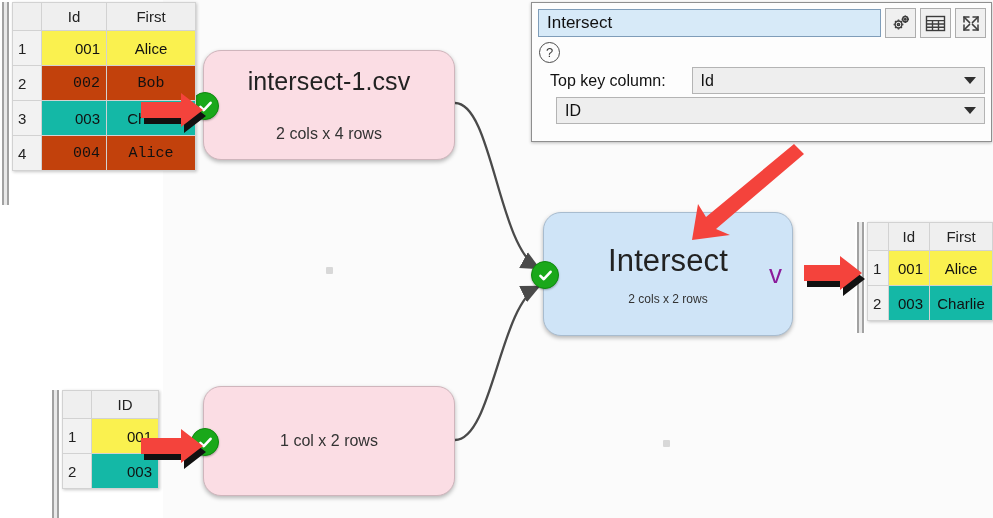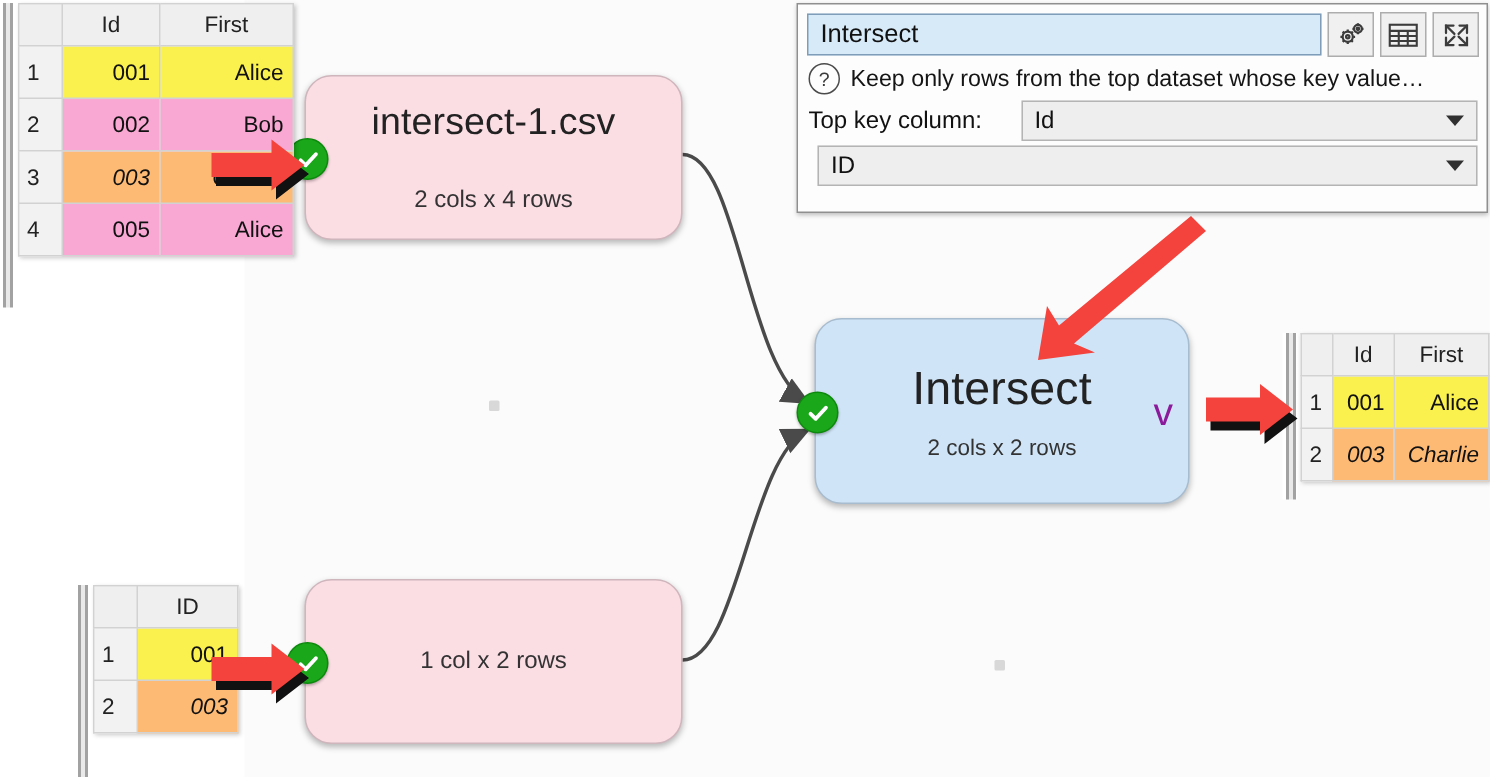--- a/index.html
+++ b/index.html
@@ -26,21 +26,21 @@
     box-shadow:0 2px 4px rgba(0,0,0,.28);
     display:flex;flex-direction:column;align-items:center;justify-content:center;
     box-sizing:border-box;
   }
   .node.src{background:#fbdde4;border:1px solid #cfb5bc;gap:12px;}
   .node.op{background:#cfe4f7;border:1px solid #a8bccf;}
   .node-title{color:#222;letter-spacing:.1px;}
   .src .node-title{font-size:25px;margin-bottom:17px;}
   .op  .node-title{font-size:31px;margin-bottom:13px;}
   .node-sub{font-size:16px;color:#333;}
-  .op .node-sub{font-size:15px;}
+  .op .node-sub{font-size:12px;}
 
   .check{
     position:absolute;left:-13px;top:50%;margin-top:-13px;
     width:26px;height:26px;border-radius:50%;
     background:#1aa81a;border:1px solid #0d8a0d;
     display:flex;align-items:center;justify-content:center;
     box-shadow:0 1px 2px rgba(0,0,0,.3);
   }
   .check svg{display:block;}
   .vmark{
@@ -67,24 +67,24 @@
   }
   table.grid th{
     background:#efefef;font-weight:normal;color:#222;text-align:center;height:27px;
   }
   table.grid th.corner{width:16px;background:#efefef;border-left:1px solid #d2d2d2;}
   table.grid td.rownum{
     background:#f2f2f2;color:#222;text-align:left;width:12px;padding:0 5px;
   }
   table.grid td{height:34px;}
   td.num{text-align:right;}
-  td.txt{text-align:right;}
+  td.txt{text-align:center;}
   .hl-yellow{background:#faf14f;}
-  .hl-purple{background:#fdba74;font-style:italic;}
-  .cell-plain{background:#f9a8d4;}
+  .hl-purple{background:#14b8a6;}
+  .cell-plain{background:#c2410c;font-family:Liberation Mono, monospace;}
 
   
   #panel{
     position:absolute;left:531px;top:2px;width:461px;height:140px;
     background:#fdfdfd;border:1px solid #8f8f8f;box-sizing:border-box;
     box-shadow:0 1px 3px rgba(0,0,0,.25);
   }
   #panel .rowA{display:flex;align-items:center;padding:5px 5px 2px 6px;}
   .titlefield{
     flex:1;height:28px;background:#d7eaf8;border:1px solid #7f9db9;
@@ -96,21 +96,21 @@
     border:1px solid #adadad;display:flex;align-items:center;justify-content:center;
     box-sizing:border-box;
   }
   .helprow{display:flex;align-items:center;padding:2px 6px 3px 7px;gap:7px;}
   .qmark{
     width:19px;height:19px;border-radius:50%;border:1.6px solid #4b4b4b;
     display:flex;align-items:center;justify-content:center;
     font-size:13px;color:#3a3a3a;flex:0 0 auto;
   }
   .helptext{font-size:15.5px;color:#151515;white-space:nowrap;overflow:hidden;}
-  .fieldrow{display:flex;align-items:center;padding:1px 6px 2px 7px;}
+  .fieldrow{display:flex;align-items:center;padding:1px 6px 2px 18px;}
   .flabel{font-size:16px;color:#111;white-space:nowrap;}
   .fsel{
     flex:1;height:27px;margin-left:6px;background:#eeeeee;border:1px solid #b4b4b4;
     display:flex;align-items:center;justify-content:space-between;
     padding:0 8px;box-sizing:border-box;font-size:16px;color:#111;
   }
   .caret{
     width:0;height:0;border-left:6px solid transparent;border-right:6px solid transparent;
     border-top:7px solid #303030;
   }
@@ -182,21 +182,21 @@
       <td class="num cell-plain">002</td>
       <td class="txt cell-plain">Bob</td>
     </tr>
     <tr>
       <td class="rownum">3</td>
       <td class="num hl-purple">003</td>
       <td class="txt hl-purple">Charlie</td>
     </tr>
     <tr>
       <td class="rownum">4</td>
-      <td class="num cell-plain">005</td>
+      <td class="num cell-plain">004</td>
       <td class="txt cell-plain">Alice</td>
     </tr>
   </tbody>
     </table>
 </div>
 
 <div class="tblwrap" style="left:50px;top:390px;">
   <div class="scrollgutter" style="left:0;height:128px;"></div>
   <table class="grid" style="margin-left:12px;">
     <tbody>
@@ -301,21 +301,20 @@
             <path d="M3,16 L8.6,10.4"></path>
           <path d="M12,16 H17 V11"></path>
             <path d="M17,16 L11.4,10.4"></path>
         </g>
       </svg>
     </div>
   </div>
 
   <div class="helprow">
     <span class="qmark">?</span>
-    <span class="helptext">Keep only rows from the top dataset whose key value…</span>
   </div>
 
   <div class="fieldrow">
     <span class="flabel">Top key column:</span>
     <div class="fsel" style="margin-left:26px;">
       <span>Id</span>
       <span class="caret"></span>
     </div>
   </div>
 

